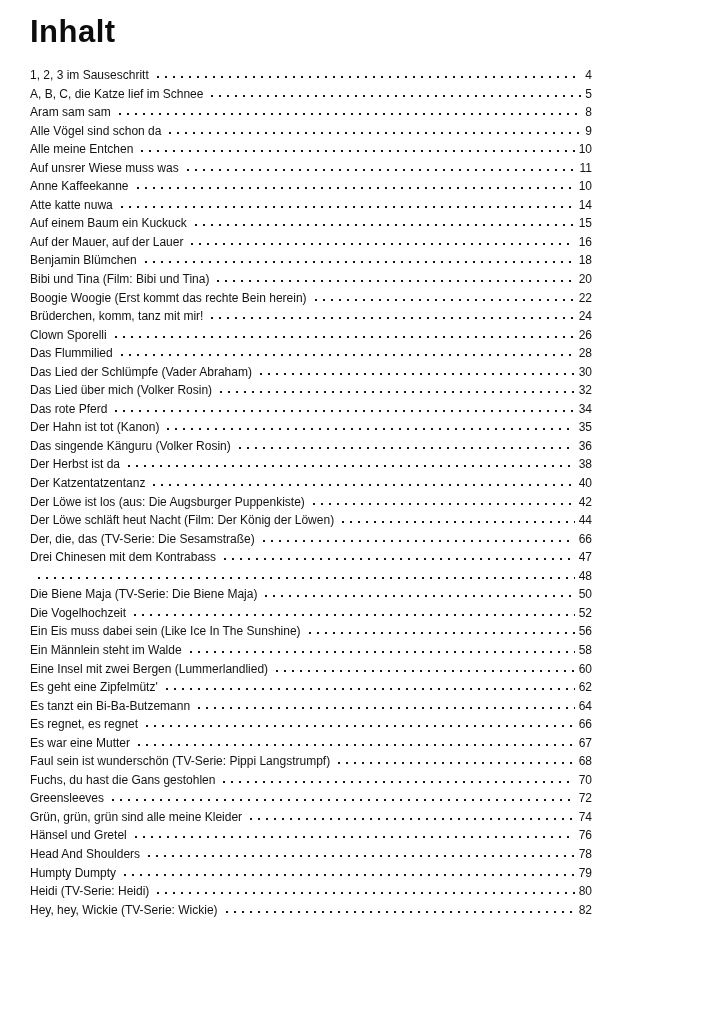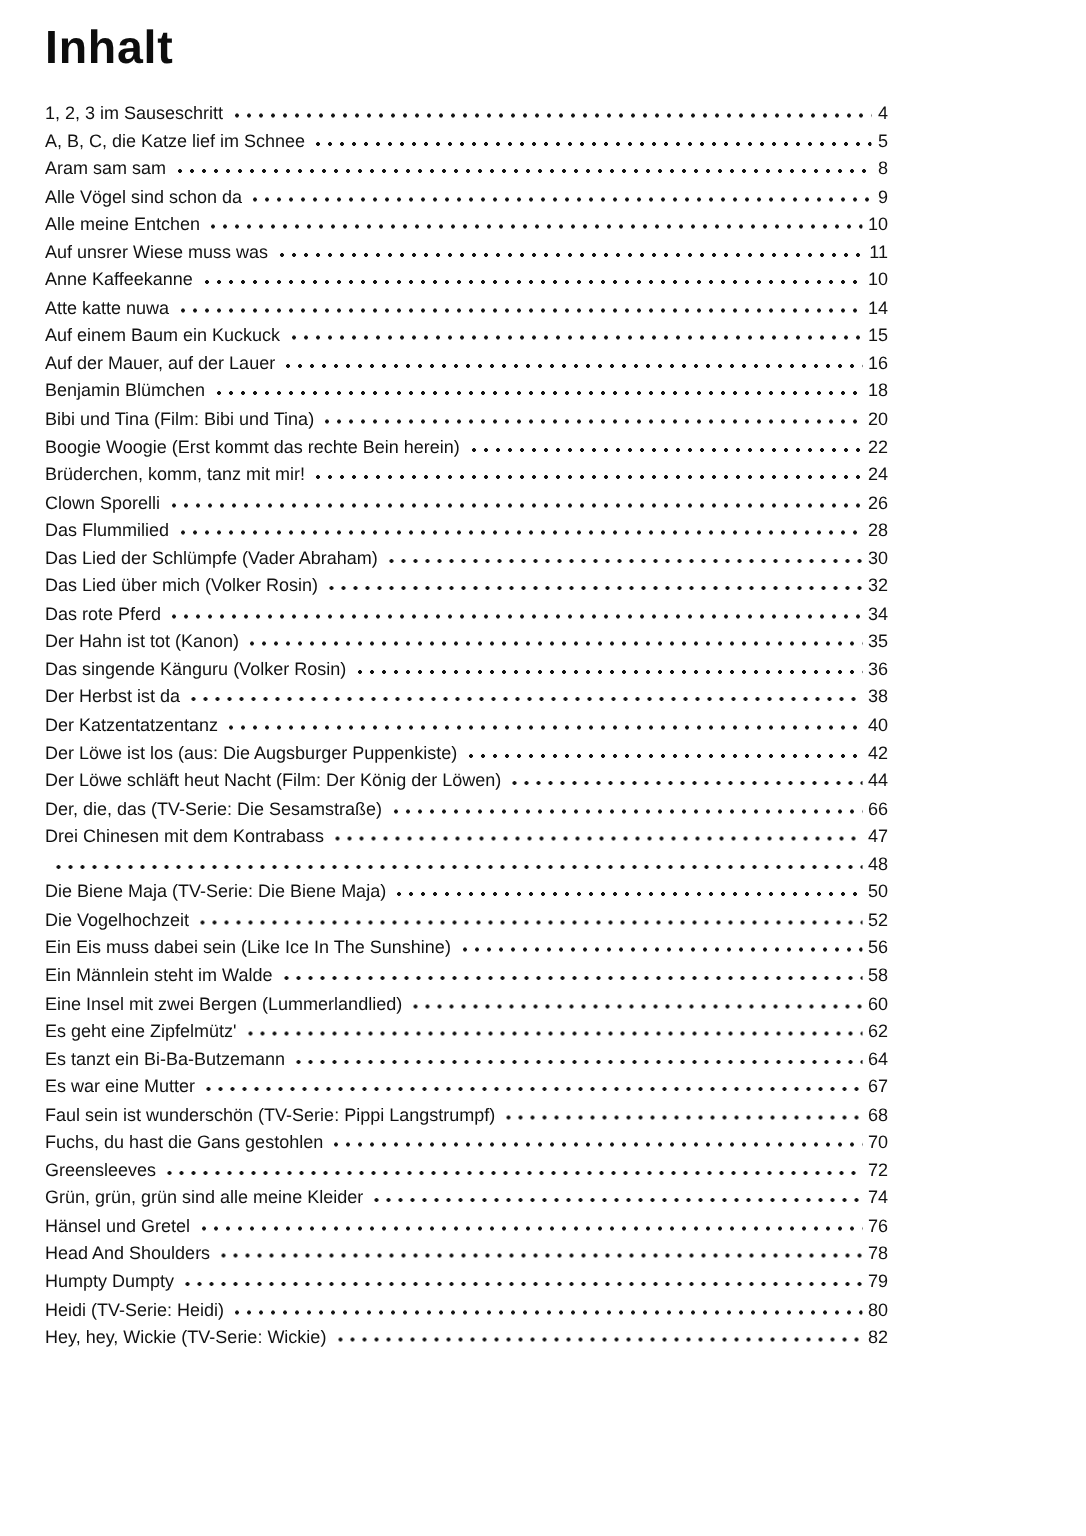--- a/index.html
+++ b/index.html
@@ -269,20 +269,25 @@
     <span class="dot-leader"></span>
     <span class="toc-page">62</span>
   </div>
 
   <div class="toc-row">
     <span class="toc-title">Es tanzt ein Bi-Ba-Butzemann</span>
     <span class="dot-leader"></span>
     <span class="toc-page">64</span>
   </div>
 
+  <div class="toc-row">
+    <span class="toc-title">Es regnet, es regnet</span>
+    <span class="dot-leader"></span>
+    <span class="toc-page">66</span>
+  </div>
 
   <div class="toc-row">
     <span class="toc-title">Es war eine Mutter</span>
     <span class="dot-leader"></span>
     <span class="toc-page">67</span>
   </div>
 
   <div class="toc-row">
     <span class="toc-title">Faul sein ist wunderschön (TV-Serie: Pippi Langstrumpf)</span>
     <span class="dot-leader"></span>

